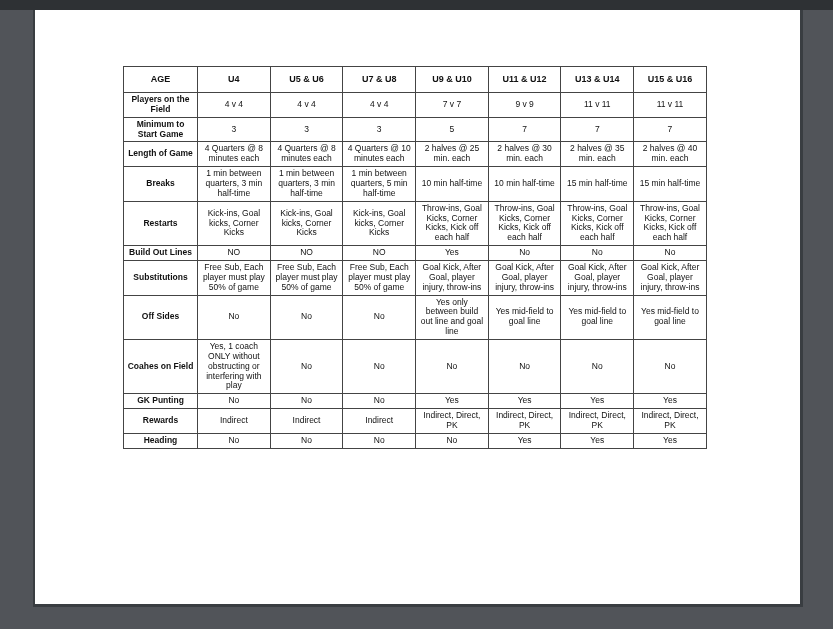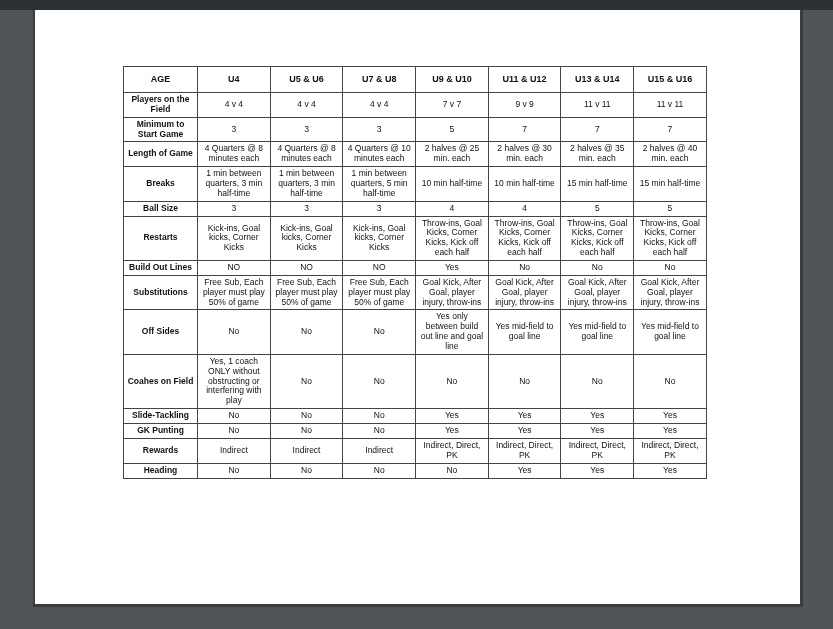--- a/index.html
+++ b/index.html
@@ -114,30 +114,20 @@
             <th class="rowlabel">Breaks</th>
             <td>1 min between quarters, 3 min half-time</td>
             <td>1 min between quarters, 3 min half-time</td>
             <td>1 min between quarters, 5 min half-time</td>
             <td>10 min half-time</td>
             <td>10 min half-time</td>
             <td>15 min half-time</td>
             <td>15 min half-time</td>
           </tr>
           <tr>
-            <th class="rowlabel">Ball Size</th>
-            <td>3</td>
-            <td>3</td>
-            <td>3</td>
-            <td>4</td>
-            <td>4</td>
-            <td>5</td>
-            <td>5</td>
-          </tr>
-          <tr>
             <th class="rowlabel">Restarts</th>
             <td>Kick-ins, Goal kicks, Corner Kicks</td>
             <td>Kick-ins, Goal kicks, Corner Kicks</td>
             <td>Kick-ins, Goal kicks, Corner Kicks</td>
             <td>Throw-ins, Goal Kicks, Corner Kicks, Kick off each half</td>
             <td>Throw-ins, Goal Kicks, Corner Kicks, Kick off each half</td>
             <td>Throw-ins, Goal Kicks, Corner Kicks, Kick off each half</td>
             <td>Throw-ins, Goal Kicks, Corner Kicks, Kick off each half</td>
           </tr>
           <tr>
@@ -172,30 +162,20 @@
           </tr>
           <tr>
             <th class="rowlabel">Coahes on Field</th>
             <td>Yes, 1 coach ONLY without obstructing or interfering with play</td>
             <td>No</td>
             <td>No</td>
             <td>No</td>
             <td>No</td>
             <td>No</td>
             <td>No</td>
-          </tr>
-          <tr>
-            <th class="rowlabel">Slide-Tackling</th>
-            <td>No</td>
-            <td>No</td>
-            <td>No</td>
-            <td>Yes</td>
-            <td>Yes</td>
-            <td>Yes</td>
-            <td>Yes</td>
           </tr>
           <tr>
             <th class="rowlabel">GK Punting</th>
             <td>No</td>
             <td>No</td>
             <td>No</td>
             <td>Yes</td>
             <td>Yes</td>
             <td>Yes</td>
             <td>Yes</td>

